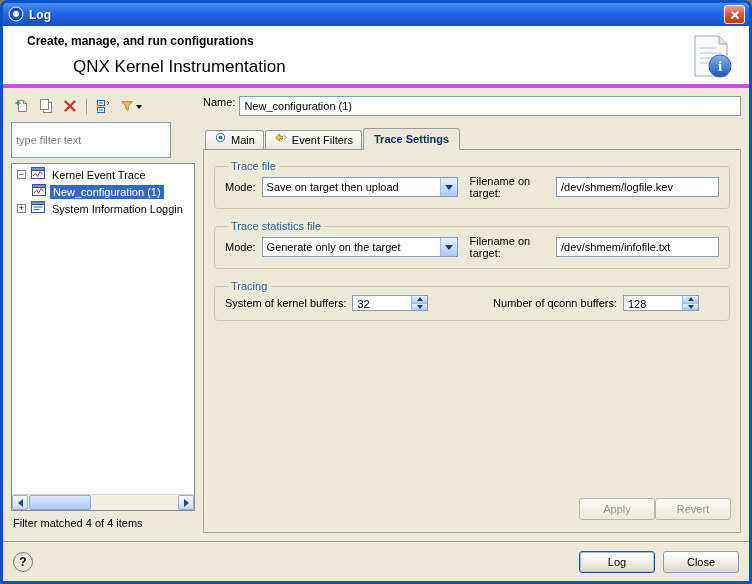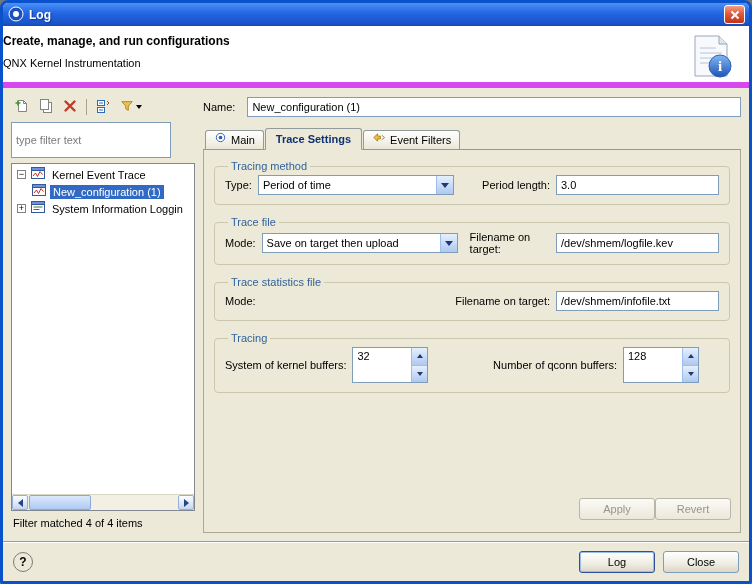--- a/index.html
+++ b/index.html
@@ -16,23 +16,23 @@
     background: linear-gradient(180deg, #4A90F4 0%, #2365E2 45%, #1A53C9 90%, #1549B4 100%);
     border-radius: 4px 4px 0 0;
   }
   .titlebar .title { color: #fff; font-weight: bold; font-size: 12px; margin-left: 5px; text-shadow: 1px 1px 1px #0B3A94; flex: 1; }
   .close-btn {
     width: 21px; height: 19px; border: 1px solid #fff; border-radius: 3px;
     background: linear-gradient(180deg, #F0A088 0%, #E2593B 45%, #C03418 100%);
     display: flex; align-items: center; justify-content: center; cursor: pointer;
   }
   
-  .header { background: #fff; border-bottom: 6px solid #d946ef; padding: 8px 0; position: relative; height: 62px; flex: none; }
+  .header { background: #fff; border-bottom: 4px solid #d946ef; padding: 8px 24px; position: relative; height: 62px; flex: none; }
   .header .h-title { font-weight: bold; font-size: 12px; }
-  .header .h-sub { margin-top: 9px; font-size: 11px; }
+  .header .h-sub { margin-top: 9px; font-size: 17px; margin-left: 46px; }
   .header-icon { position: absolute; right: 12px; top: 8px; }
   
   .main { flex: 1; display: flex; padding: 8px 8px 0 8px; gap: 8px; min-height: 0; }
   .left-panel { width: 184px; flex: none; display: flex; flex-direction: column; }
   .right-panel { flex: 1; min-width: 0; display: flex; flex-direction: column; }
   
   .toolbar { display: flex; align-items: center; height: 22px; gap: 2px; flex: none; }
   .tool-btn { width: 22px; height: 20px; display: flex; align-items: center; justify-content: center; border: 1px solid transparent; border-radius: 2px; cursor: pointer; }
   .tool-sep { width: 1px; height: 16px; background: #A9A490; margin: 0 3px; }
   .arrow-down-sm { width: 0; height: 0; border-left: 3px solid transparent; border-right: 3px solid transparent; border-top: 4px solid #000; margin-left: 2px; }
@@ -49,41 +49,41 @@
   .tree-icon { margin-right: 3px; flex: none; }
   
   .hscroll { height: 16px; flex: none; display: flex; background: #F2F0E3; border-top: 1px solid #D8D5C4; }
   .scroll-btn { width: 16px; height: 15px; flex: none; background: linear-gradient(180deg, #FDFEFF, #C5D6F3); border: 1px solid #97AEDA; border-radius: 2px; display: flex; align-items: center; justify-content: center; cursor: pointer; }
   .scroll-thumb { width: 62px; height: 15px; margin-left: 1px; background: linear-gradient(180deg, #DCE8FB, #AECAF2); border: 1px solid #8CA8D8; border-radius: 2px; cursor: grab; }
   .scroll-track { flex: 1; }
   .tri-left { width: 0; height: 0; border-top: 4px solid transparent; border-bottom: 4px solid transparent; border-right: 5px solid #27467F; }
   .tri-right { width: 0; height: 0; border-top: 4px solid transparent; border-bottom: 4px solid transparent; border-left: 5px solid #27467F; }
   .filter-status { flex: none; padding: 6px 0 4px 2px; }
   
-  .name-row { display: flex; align-items: center; gap: 12px; flex: none; height: 22px; }
+  .name-row { display: flex; align-items: flex-start; gap: 4px; flex: none; height: 22px; }
   .text-input { height: 20px; border: 1px solid #7F9DB9; padding: 1px 4px; font-size: 11px; font-family: "Liberation Sans", sans-serif; background: #fff; }
   .name-row .text-input { flex: 1; }
   
   .tabbar { display: flex; align-items: flex-end; margin-top: 9px; padding-left: 2px; border-bottom: 1px solid #919B9C; flex: none; height: 23px; }
   .tab { display: flex; align-items: flex-end; gap: 4px; padding: 2px 8px 3px 8px; margin-right: 1px; border: 1px solid #919B9C; border-bottom: none; border-radius: 3px 3px 0 0; background: linear-gradient(180deg, #FFFFFF, #EAE7D8); cursor: pointer; height: 19px; }
   .tab.active { height: 22px; padding: 3px 10px 4px 10px; background: #ECE9D8; border-bottom: 1px solid #ECE9D8; margin-bottom: -1px; font-weight: bold; color: #10306E; }
   
   .tab-content { flex: 1; border: 1px solid #ABA895; border-top: none; position: relative; padding: 10px 10px 0 10px; min-height: 0; }
   fieldset { border: 1px solid #CBC7AE; border-radius: 4px; margin: 0 0 11px 0; padding: 3px 10px 9px 10px; }
   legend { color: #31639C; padding: 0 3px; margin-left: 3px; font-size: 11px; }
   .row { display: flex; align-items: center; gap: 6px; }
   .grow { flex: 1; }
   
   .combo { width: 196px; height: 20px; border: 1px solid #7F9DB9; background: #fff; display: flex; align-items: center; cursor: pointer; flex: none; }
   .combo .combo-value { flex: 1; padding: 0 4px; white-space: nowrap; overflow: hidden; }
   .combo-arrow-btn { width: 17px; height: 18px; flex: none; background: linear-gradient(180deg, #E6F0FD, #AFC8F0); border-left: 1px solid #9EBEEA; display: flex; align-items: center; justify-content: center; }
   .arrow-down { width: 0; height: 0; border-left: 4px solid transparent; border-right: 4px solid transparent; border-top: 5px solid #1D3A74; }
   .field-sm { width: 163px; flex: none; }
   
-  .spinner { width: 76px; height: 36px; border: 1px solid #7F9DB9; background: #fff; display: flex; flex: none; }
+  .spinner { width: 76px; height: 16px; border: 1px solid #7F9DB9; background: #fff; display: flex; flex: none; }
   .spinner .spin-value { flex: 1; padding: 2px 4px; }
   .spin-btns { width: 16px; flex: none; display: flex; flex-direction: column; border-left: 1px solid #9EBEEA; }
   .spin-btn { flex: 1; background: linear-gradient(180deg, #E6F0FD, #AFC8F0); display: flex; align-items: center; justify-content: center; cursor: pointer; }
   .spin-btn + .spin-btn { border-top: 1px solid #9EBEEA; }
   .tri-up { width: 0; height: 0; border-left: 3px solid transparent; border-right: 3px solid transparent; border-bottom: 4px solid #1D3A74; }
   .tri-dn { width: 0; height: 0; border-left: 3px solid transparent; border-right: 3px solid transparent; border-top: 4px solid #1D3A74; }
   
   .btn { min-width: 76px; height: 22px; border: 1px solid #7B9EBD; border-radius: 3px; background: linear-gradient(180deg, #FFFFFF, #F0EEE4 55%, #DCD7C6); font-size: 11px; font-family: "Liberation Sans", sans-serif; cursor: pointer; color: #000; }
   .btn.disabled { color: #97948B; border-color: #B9B5A7; background: linear-gradient(180deg, #FBFAF6, #EBE8DA); cursor: default; }
   .btn.default { border: 1px solid #2F4F9E; box-shadow: inset 0 0 0 1px #9DBCE8; }
@@ -255,51 +255,36 @@
       <div class="tabbar">
         <div class="tab">
           <span>
             <svg width="13" height="13" viewBox="0 0 14 14">
                 <circle cx="7" cy="7" r="4.5" fill="#fff" stroke="#2B5FB0"></circle>
                 <circle cx="7" cy="7" r="2" fill="#2B5FB0"></circle>
               </svg>
           </span>
           <span>Main</span>
         </div>
-        <div class="tab active">
-          <span>Trace Settings</span>
-        </div>
         <div class="tab">
           <span>
             <svg width="14" height="13" viewBox="0 0 14 14">
                 <path d="M1.5 7 l4-4 v2.5 h3 v3 h-3 v2.5 z" fill="#F0C040" stroke="#A8841F"></path>
                 <path d="M10 4.5 l3 2.5 -3 2.5" fill="none" stroke="#A8841F"></path>
               </svg>
           </span>
           <span>Event Filters</span>
         </div>
+        <div class="tab active">
+          <span>Trace Settings</span>
+        </div>
       </div>
 
       <div class="tab-content">
 
-        <fieldset>
-          <legend>Tracing method</legend>
-          <div class="row">
-            <span>Type:</span>
-            <div class="combo">
-              <span class="combo-value">Period of time</span>
-              <span class="combo-arrow-btn">
-                  <span class="arrow-down"></span>
-                </span>
-            </div>
-            <span class="grow"></span>
-            <span>Period length:</span>
-            <input class="text-input field-sm" value="3.0" style="">
-          </div>
-        </fieldset>
 
         <fieldset>
           <legend>Trace file</legend>
           <div class="row">
             <span>Mode:</span>
             <div class="combo">
               <span class="combo-value">Save on target then upload</span>
               <span class="combo-arrow-btn">
                   <span class="arrow-down"></span>
                 </span>
@@ -307,20 +292,26 @@
             <span class="grow"></span>
             <span>Filename on target:</span>
             <input class="text-input field-sm" value="/dev/shmem/logfile.kev" style="">
           </div>
         </fieldset>
 
         <fieldset>
           <legend>Trace statistics file</legend>
           <div class="row">
             <span>Mode:</span>
+            <div class="combo">
+              <span class="combo-value">Generate only on the target</span>
+              <span class="combo-arrow-btn">
+                  <span class="arrow-down"></span>
+                </span>
+            </div>
             <span class="grow"></span>
             <span>Filename on target:</span>
             <input class="text-input field-sm" value="/dev/shmem/infofile.txt" style="">
           </div>
         </fieldset>
 
         <fieldset>
           <legend>Tracing</legend>
           <div class="row">
             <span>System of kernel buffers:</span>

